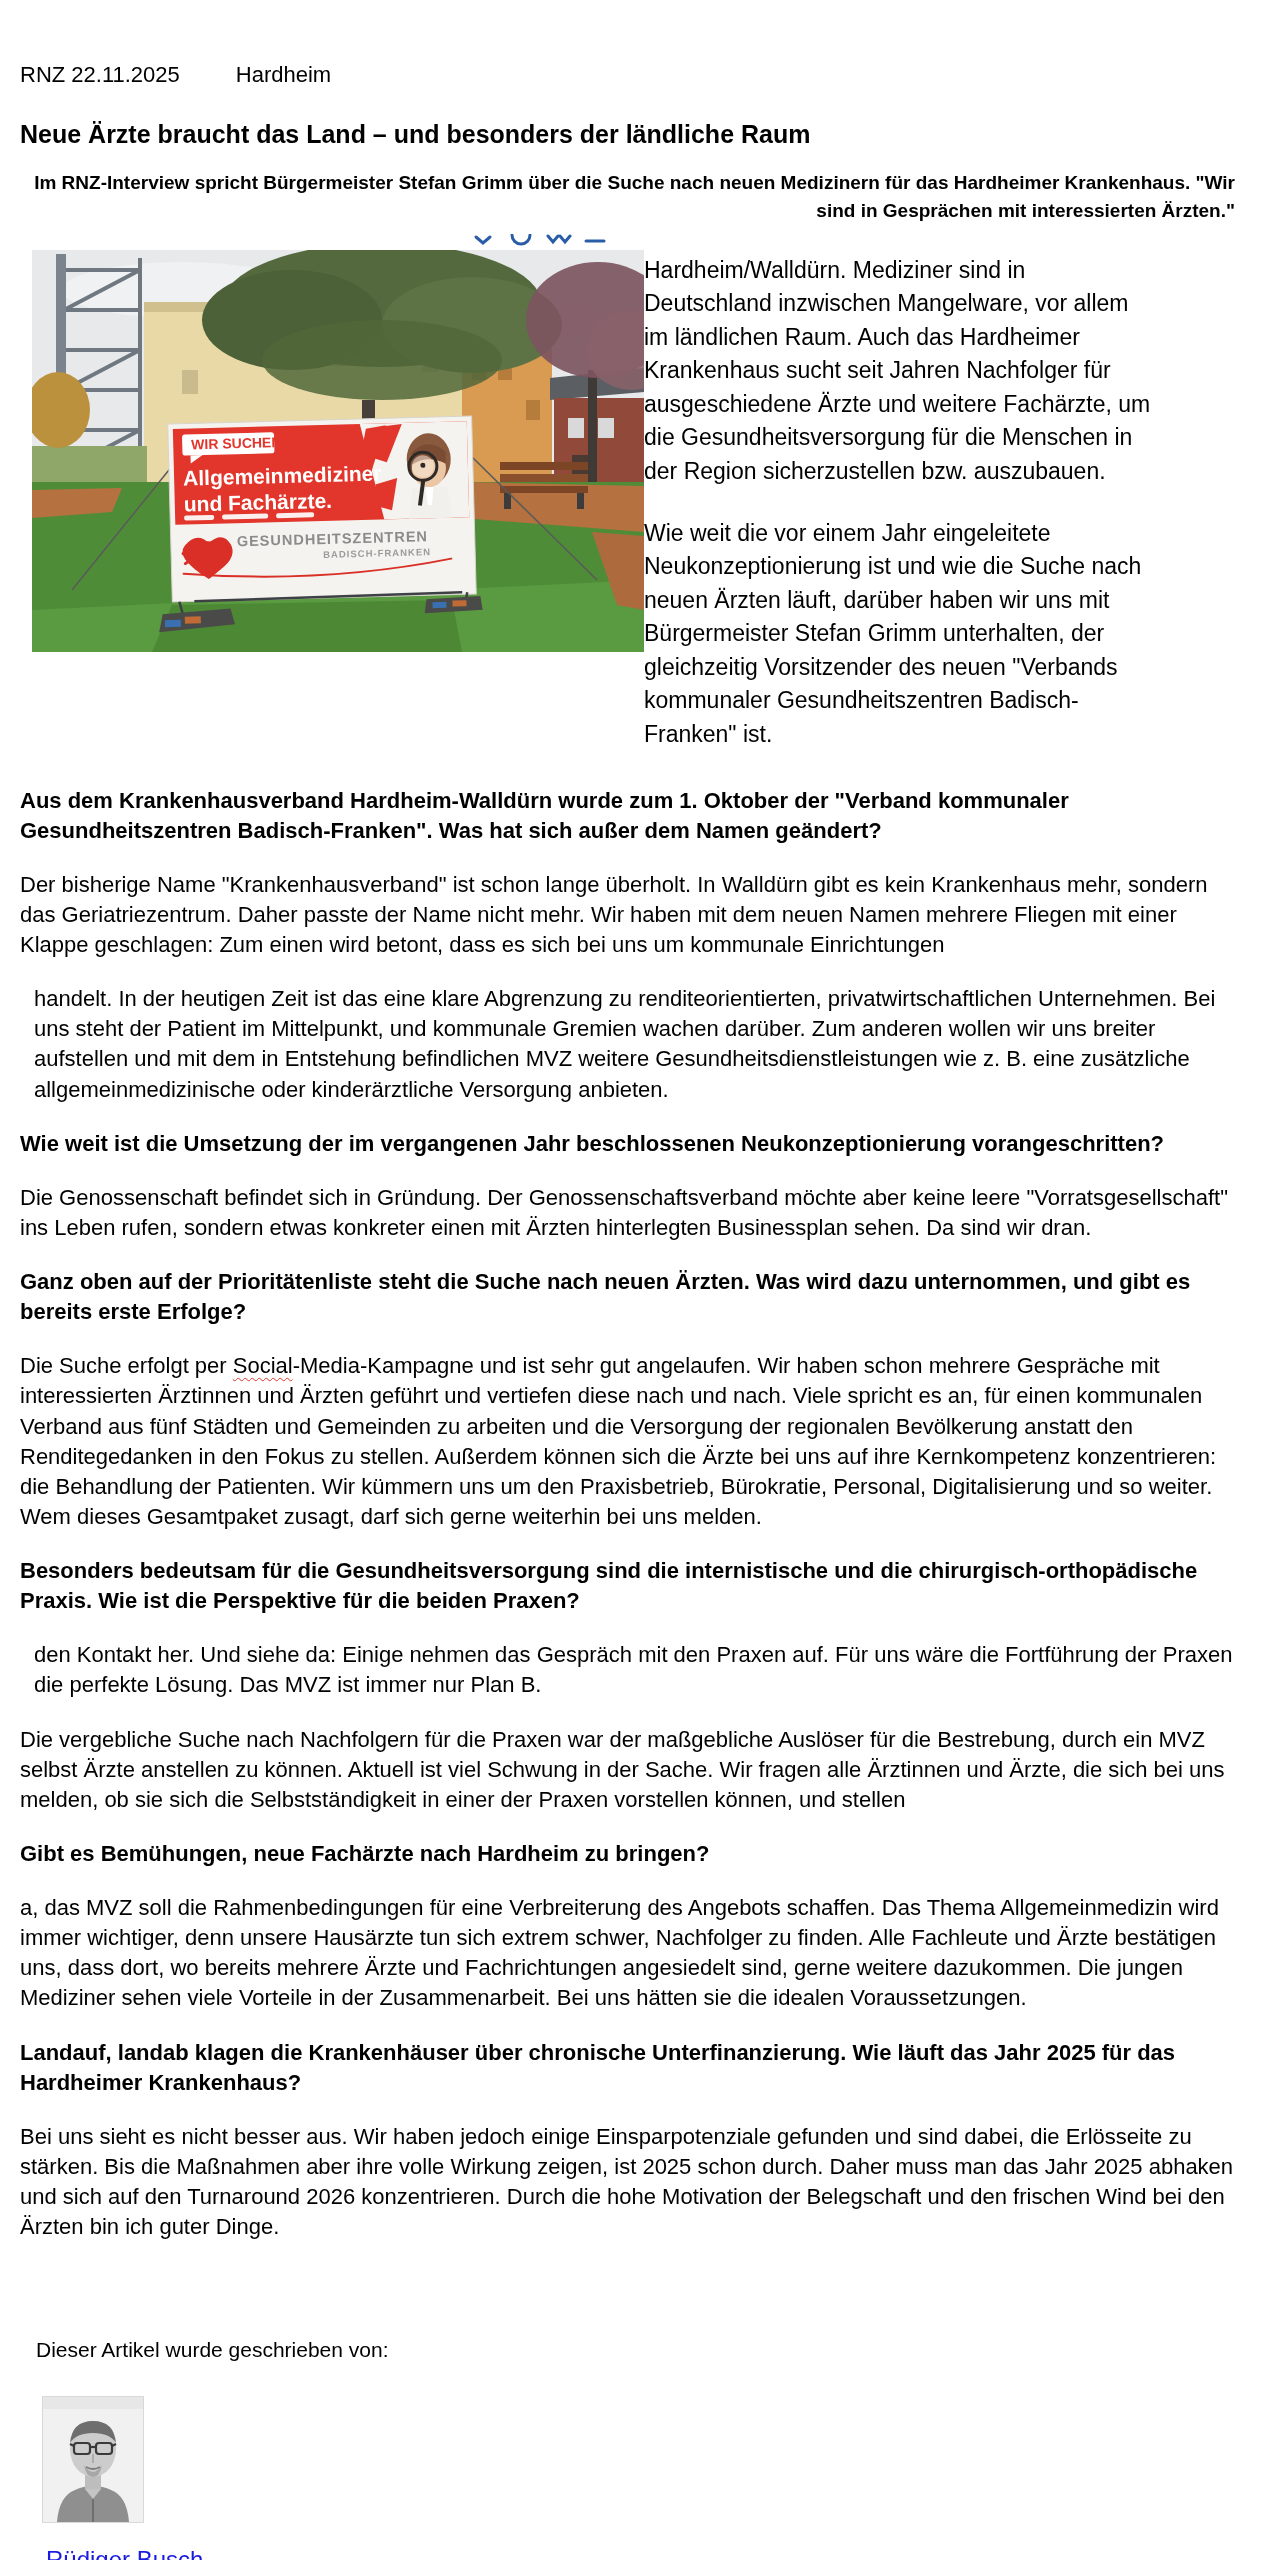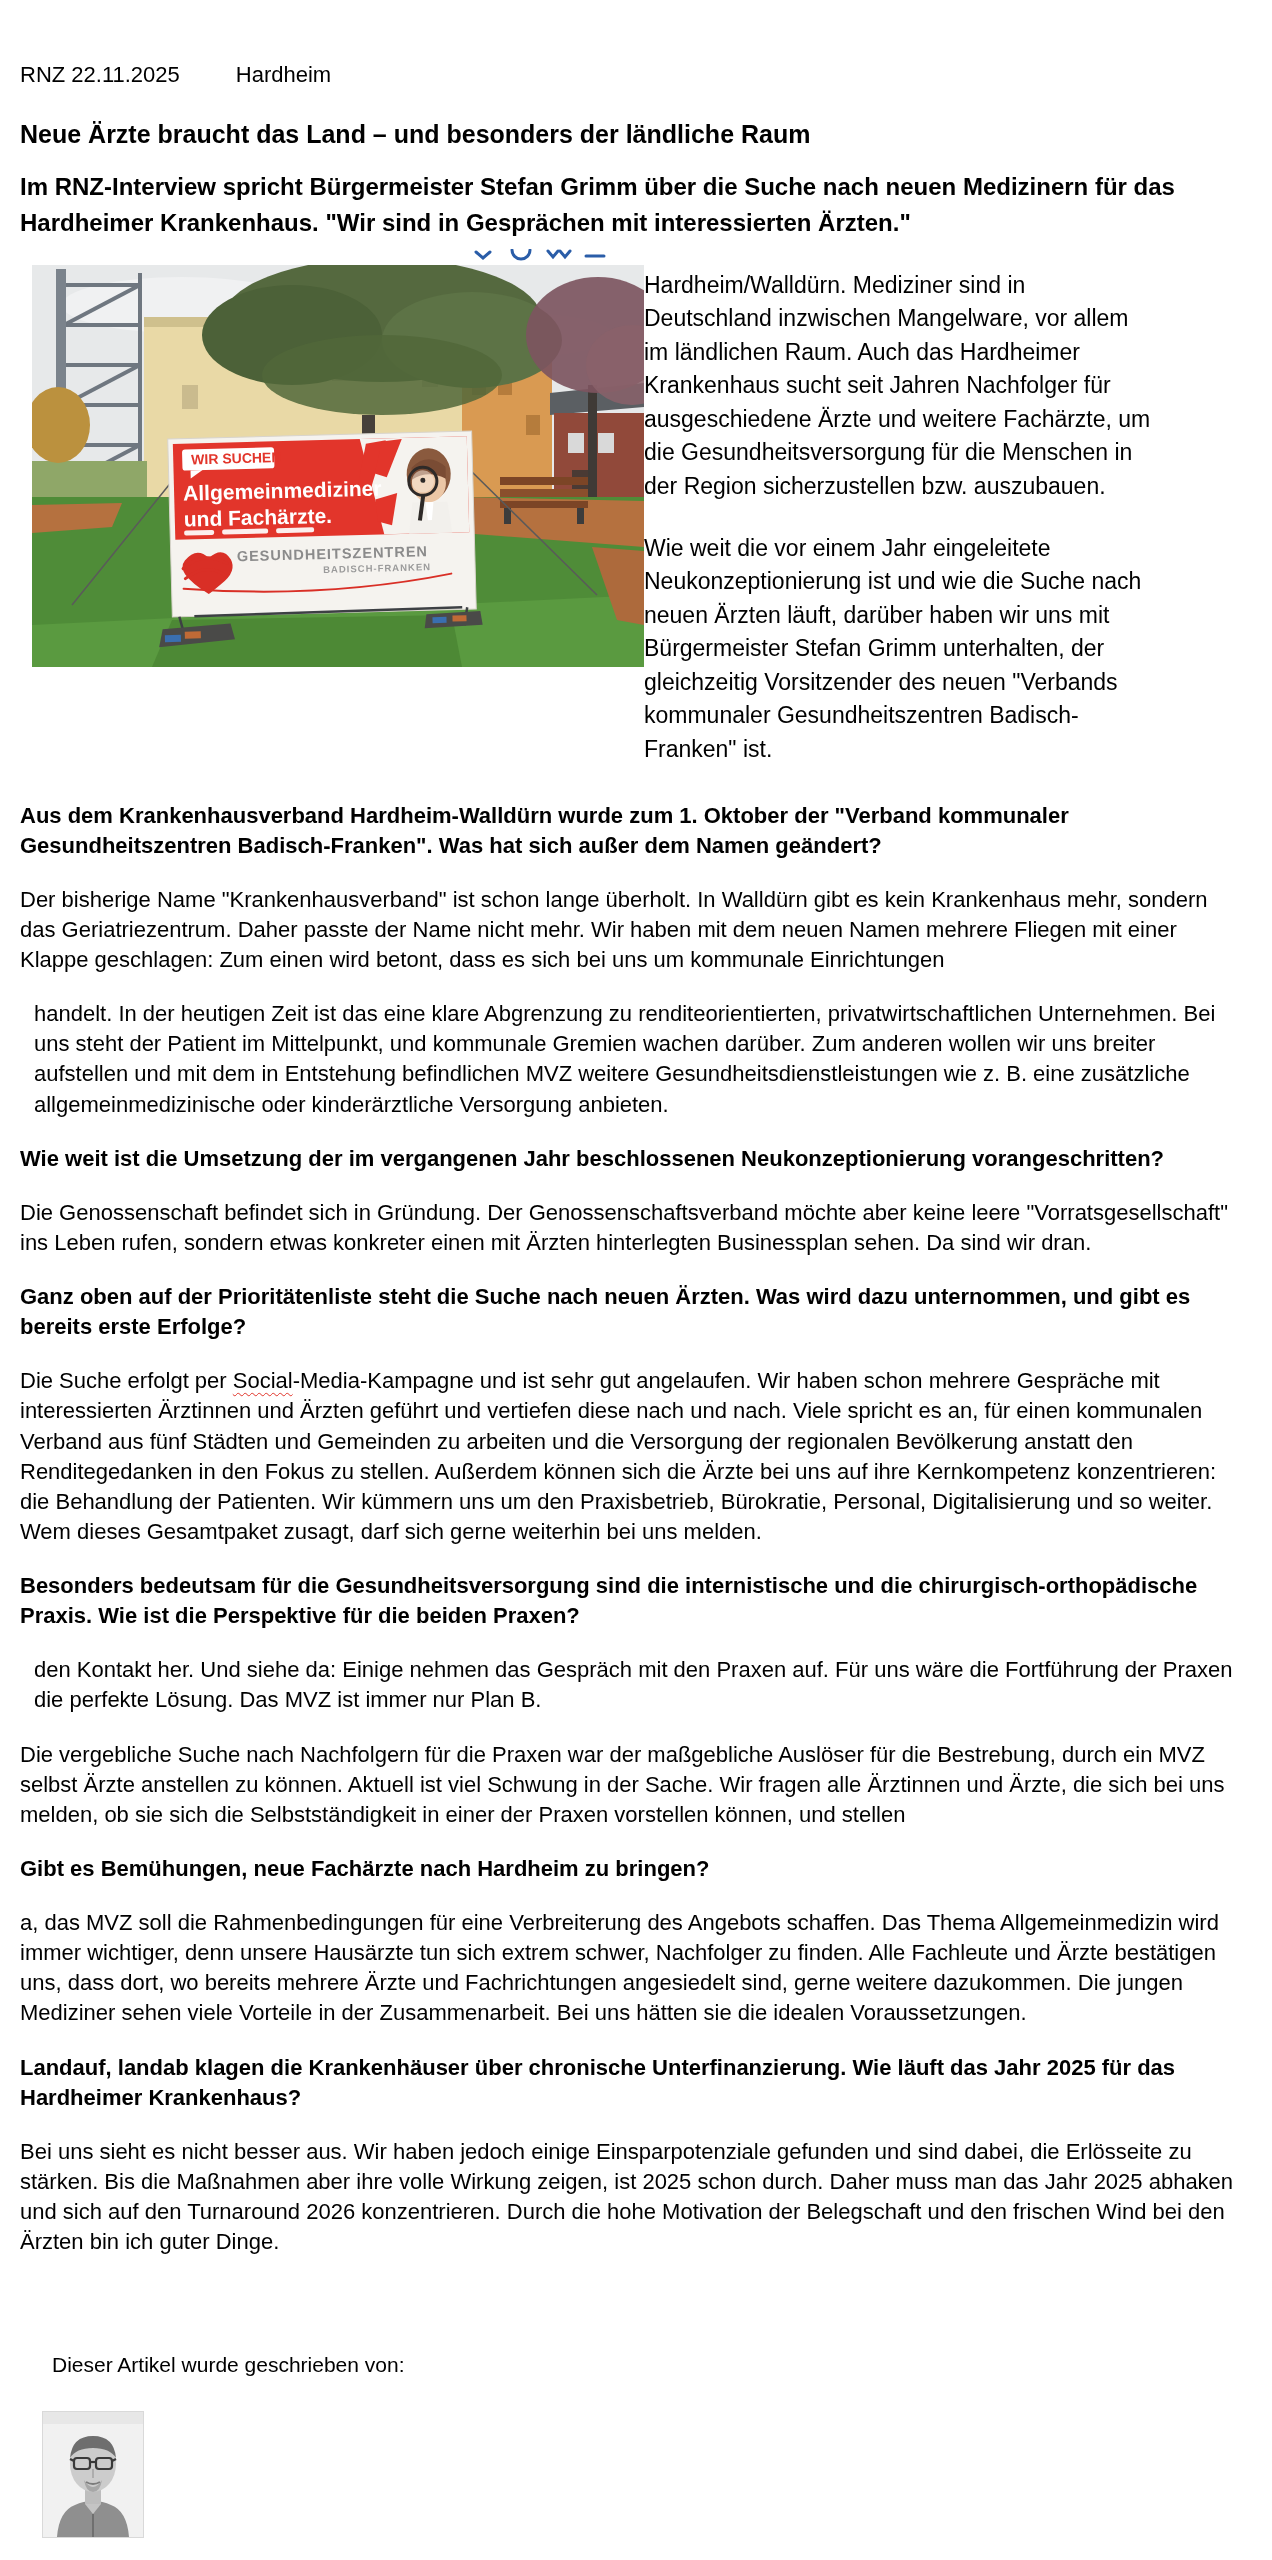--- a/index.html
+++ b/index.html
@@ -3,39 +3,39 @@
 <meta charset="utf-8">
 <style>
   html,body{margin:0;padding:0;background:#ffffff;color:#000;}
   body{width:1272px;font-family:"Liberation Sans",sans-serif;-webkit-font-smoothing:antialiased;}
   .page{padding:62px 22px 42px 20px;}
 
   .dateline{font-size:22px;}
   .dateline .loc{margin-left:56px;}
 
   h1.headline{font-size:25px;font-weight:bold;margin:30px 0 0 0;line-height:1.3;}
-  .subhead{font-size:24px;font-weight:bold;line-height:1.5;margin:18px 0 0 0;max-width:1215px;}
+  .subhead{font-size:19px;font-weight:bold;line-height:1.5;margin:18px 0 0 0;max-width:1215px;text-align:right;}
 
   .figure-row{display:flex;margin-top:24px;align-items:flex-start;}
   .photo-col{flex:0 0 auto;margin-left:12px;position:relative;width:612px;}
   .share-strip{position:absolute;top:-16px;left:438px;width:170px;height:14px;overflow:hidden;}
   .photo-svg{display:block;}
   .caption{font-size:13.5px;color:#6b6b6b;margin:7px 0 0 2px;letter-spacing:.1px;}
   .right-col{width:512px;font-size:23px;line-height:1.46;}
   .right-col p{margin:4px 0 0 0;}
   .right-col p + p{margin-top:28px;}
 
   .article{margin-top:34px;font-size:22px;line-height:1.37;}
   .article p{margin:24px 0;max-width:1228px;}
   .article p.q{font-weight:bold;max-width:1180px;}
   .article p.cont{margin-left:14px;max-width:1214px;margin-top:20px;}
   .misspell{text-decoration:underline;text-decoration-style:wavy;text-decoration-color:#e0342a;text-decoration-thickness:1px;text-underline-offset:4px;}
 
   .author{margin-top:96px;margin-left:16px;}
-  .lead-in{font-size:21px;margin:16px;}
+  .lead-in{font-size:21px;margin:0;}
   .portrait-wrap{margin-top:34px;margin-left:6px;width:100px;height:125px;border:1px solid #d9d9d9;background:#f3f3f3;}
   .links{margin-top:20px;margin-left:10px;font-size:24px;line-height:1.45;}
   .links a{color:#1b1be0;text-decoration:underline;display:inline-block;}
 </style>
 </head>
 <body>
 
 <div class="page">
 
   <div class="dateline">

